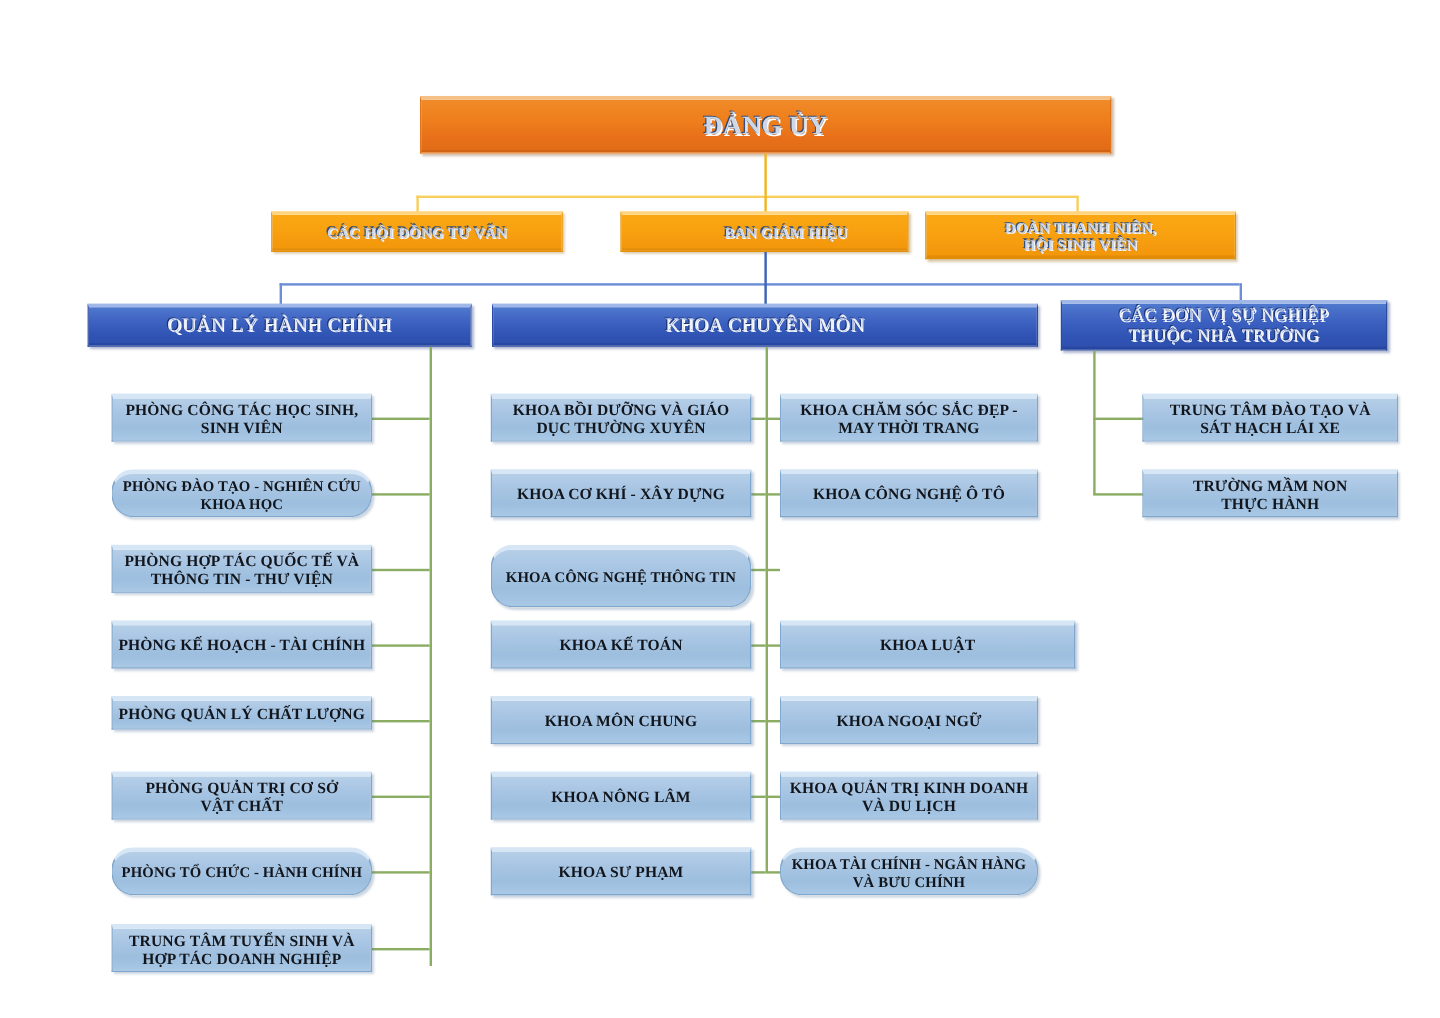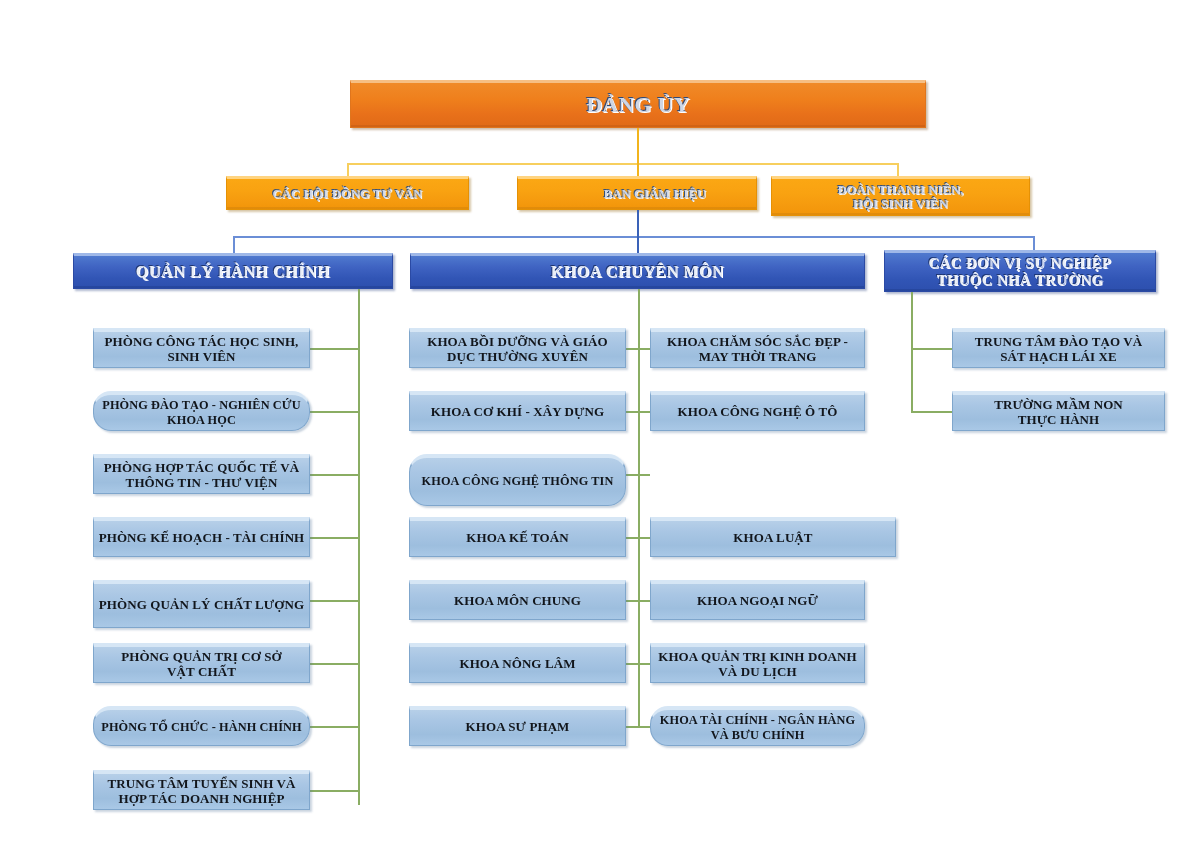--- a/index.html
+++ b/index.html
@@ -65,21 +65,21 @@
     text-shadow: -1px -1px 0 #32507e, 1px 1px 0 #f2f5fa, 0 0 1px #3d5d8c;
   }
 
   
   .lvl3 {
     background: linear-gradient(180deg,#4f79ce 0%,#3f63c2 35%,#3155b5 70%,#2d4fae 100%);
     border: 1px solid #2b4aa4;
     border-top: 3px solid #9fb8e8;
     box-shadow: 2px 2px 2px rgba(30,55,120,.35), inset 0 -2px 0 rgba(30,60,140,.45);
     color: #e9eef8;
-    font-weight: bold;
+    font-weight: normal;
     font-size: 16px;
     letter-spacing: .6px;
     text-shadow: -1px -1px 0 #1d3570, 1px 1px 0 #ffffff;
   }
 
   
   .leaf {
     background: linear-gradient(180deg,#b6cfe8 0%,#a9c6e4 30%,#9dbede 70%,#a9c8e6 100%);
     border: 1px solid #7fa6cc;
     border-top: 4px solid #d6e6f5;
@@ -175,21 +175,21 @@
     <span class="txt">
       <span>PHÒNG HỢP TÁC QUỐC TẾ VÀ</span><br>
       <span>THÔNG TIN - THƯ VIỆN</span>
     </span>
   </div>
 
   <div class="box leaf" style="left:93px; top:517px; width:217px; height:40px;">
     <span class="txt">PHÒNG KẾ HOẠCH - TÀI CHÍNH</span>
   </div>
 
-  <div class="box leaf" style="left:93px; top:580px; width:217px; height:48px;">
+  <div class="box leaf" style="left:93px; top:580px; width:217px; height:28px;">
     <span class="txt">PHÒNG QUẢN LÝ CHẤT LƯỢNG</span>
   </div>
 
   <div class="box leaf" style="left:93px; top:643px; width:217px; height:40px;justify-content:center;">
     <span class="txt">
       <span>PHÒNG QUẢN TRỊ CƠ SỞ</span><br>
       <span>VẬT CHẤT</span>
     </span>
   </div>
 

